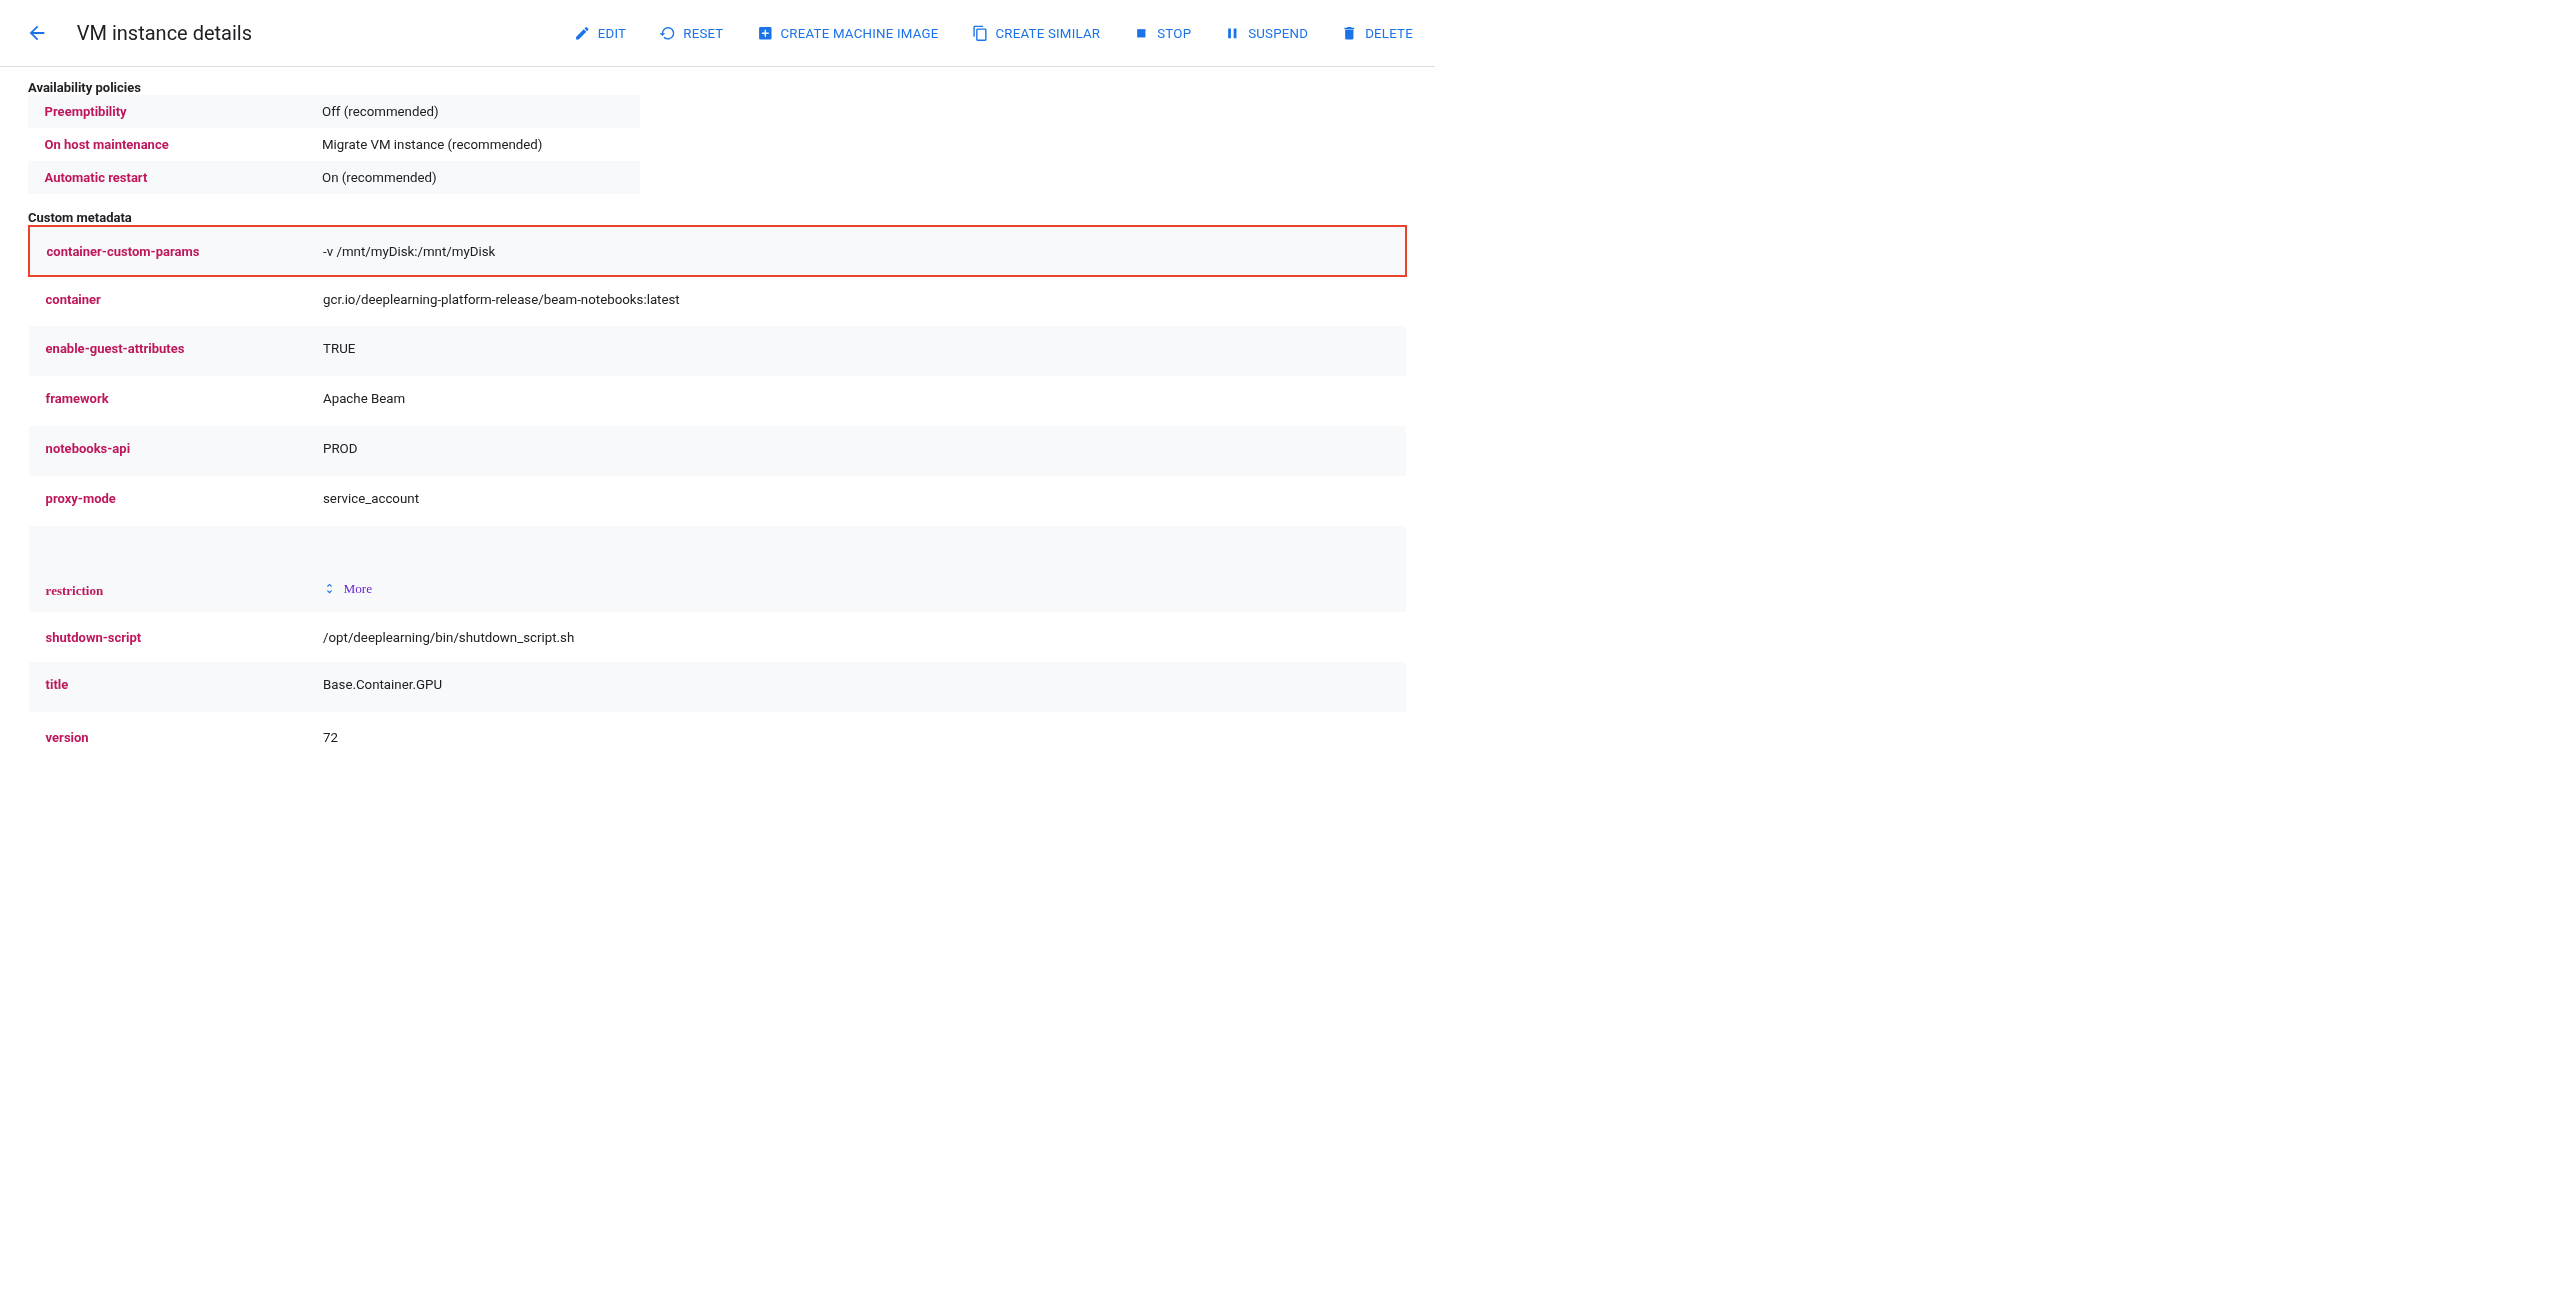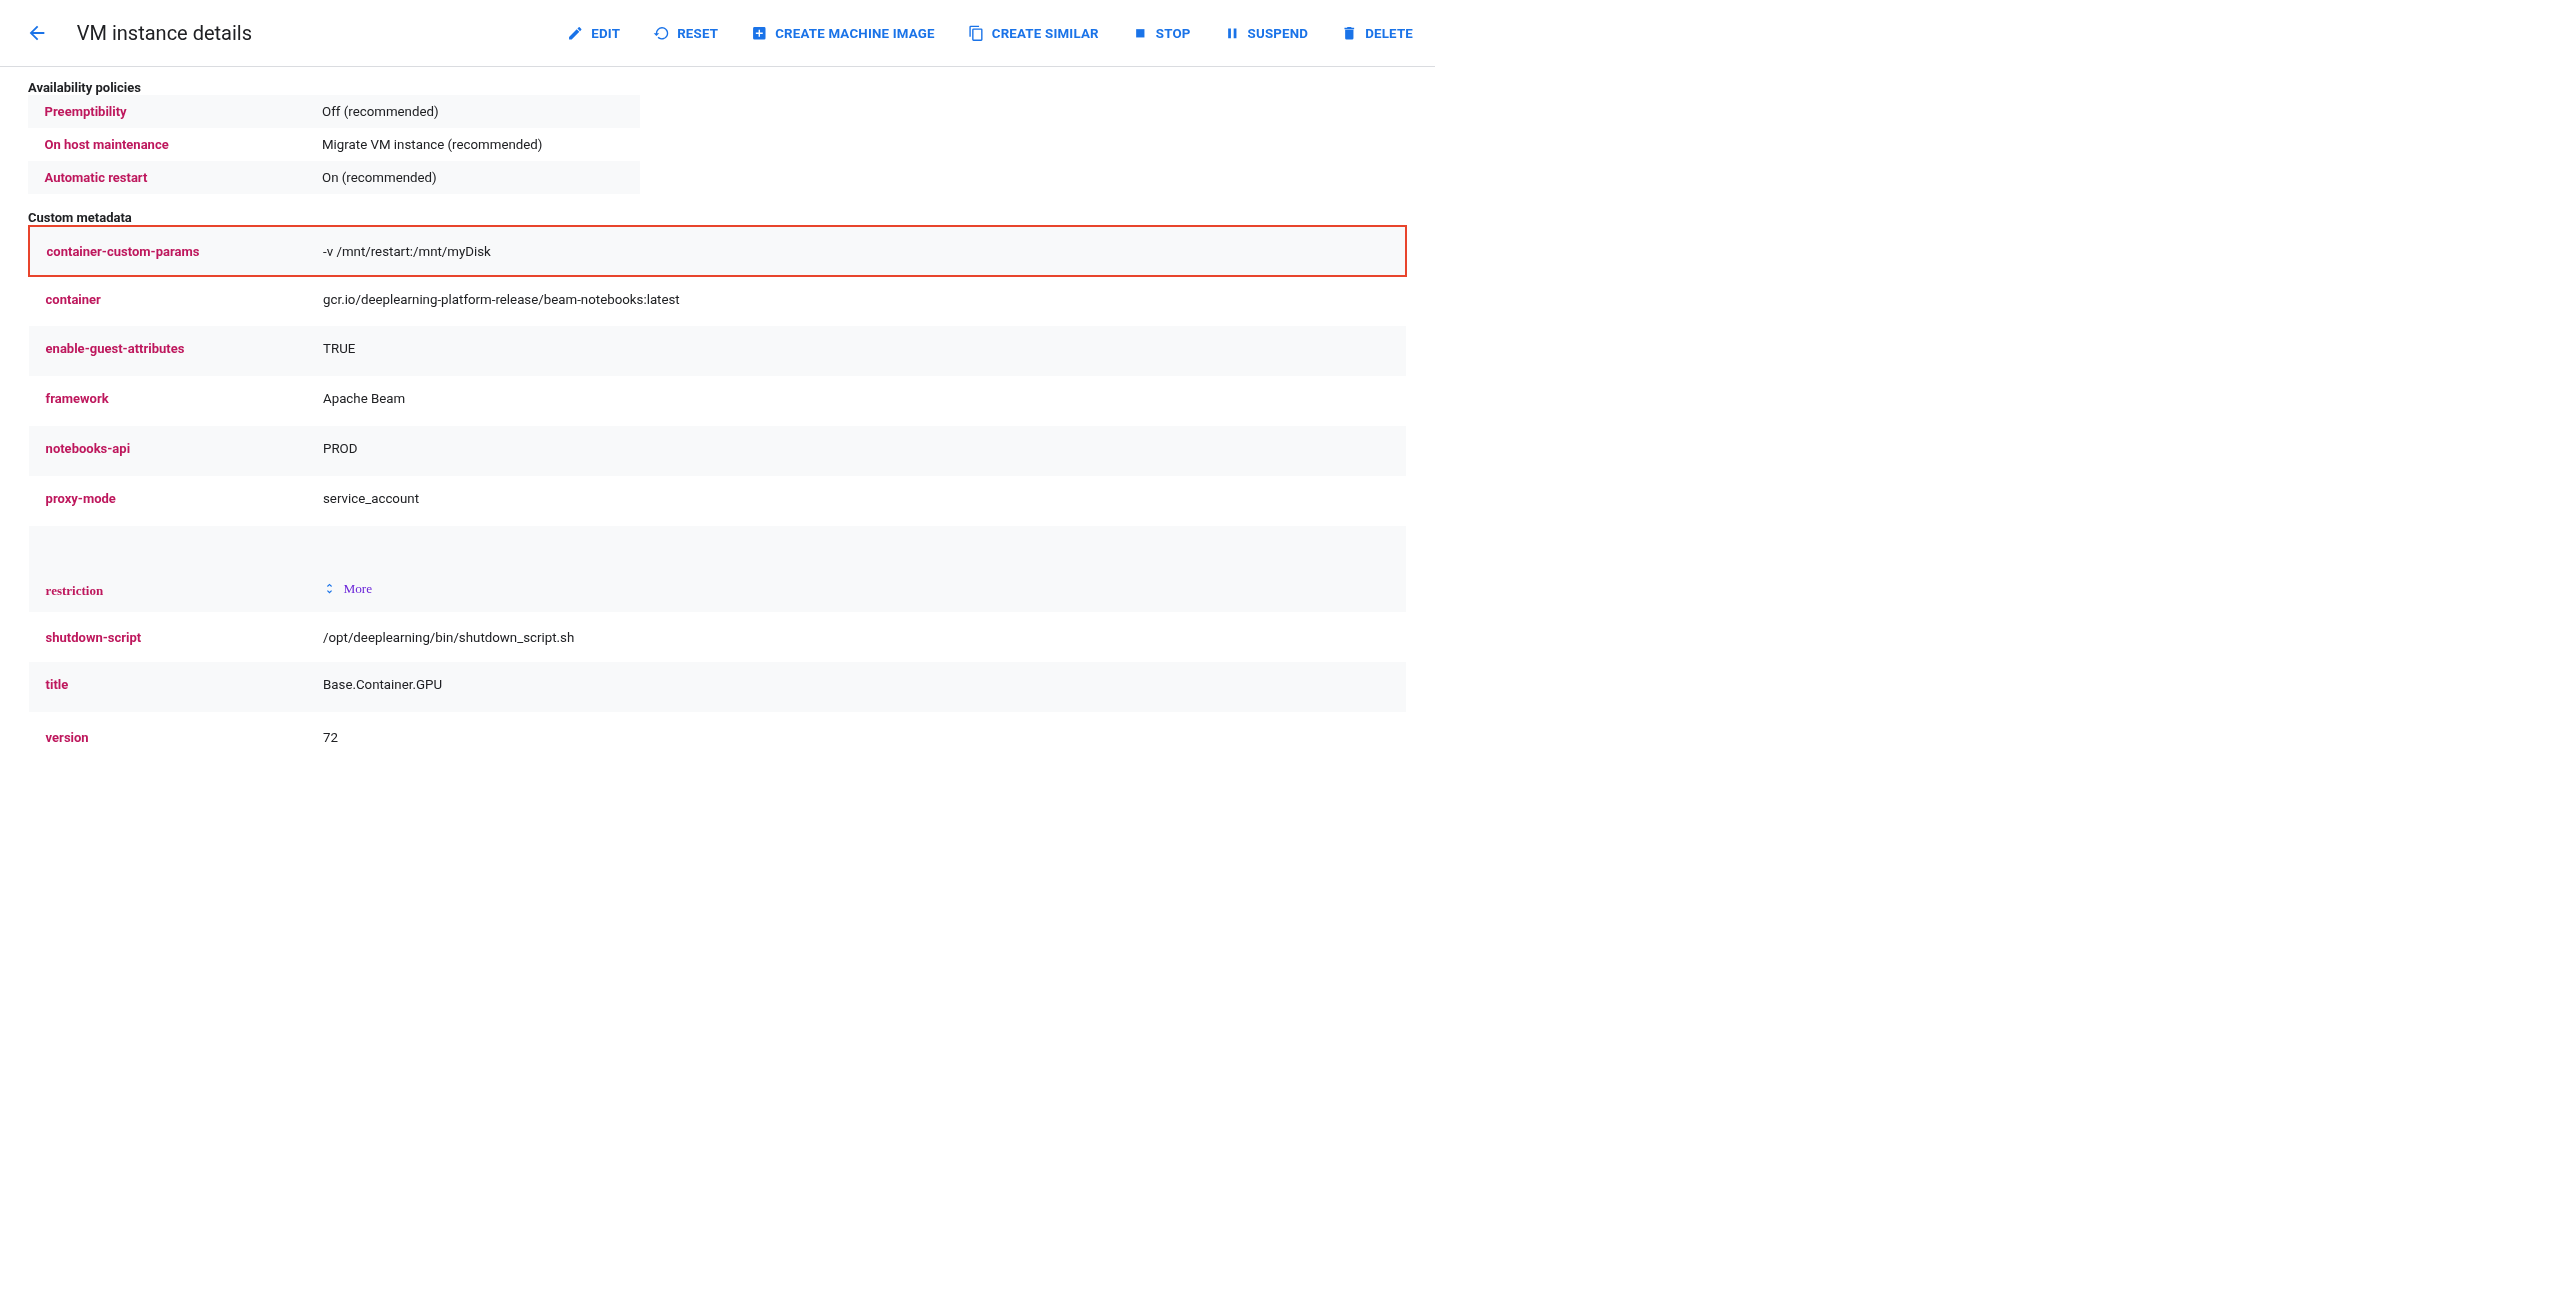--- a/index.html
+++ b/index.html
@@ -38,21 +38,21 @@
     display: flex;
     gap: 33px;
     align-items: center;
   }
   .action-btn {
     display: flex;
     align-items: center;
     gap: 7.4px;
     color: #1a73e8;
     font-size: 13.3px;
-    font-weight: 700;
+    font-weight: 400;
     letter-spacing: 0.2px;
     cursor: pointer;
     text-transform: uppercase;
   }
   .action-btn .icon { display: flex; align-items: center; }
   .content {
     padding: 3.7px 28px 18.4px 28px;
   }
   .section-title {
     font-size: 13px;
@@ -200,21 +200,21 @@
       <td class="kv-val">On (recommended)</td>
     </tr>
   </tbody>
     </table>
 
   <div class="section-title" style="margin-top:16.6px;">Custom metadata</div>
   <table class="kv-table metadata-table">
     <tbody>
         <tr class="kv-row short shaded highlight-box">
       <td class="kv-key">container-custom-params</td>
-      <td class="kv-val">-v /mnt/restart:/mnt/myDisk</td>
+      <td class="kv-val">-v /mnt/myDisk:/mnt/myDisk</td>
     </tr>
     <tr class="kv-row">
       <td class="kv-key">container</td>
       <td class="kv-val">gcr.io/deeplearning-platform-release/beam-notebooks:latest</td>
     </tr>
     <tr class="kv-row shaded">
       <td class="kv-key">enable-guest-attributes</td>
       <td class="kv-val">TRUE</td>
     </tr>
     <tr class="kv-row">

